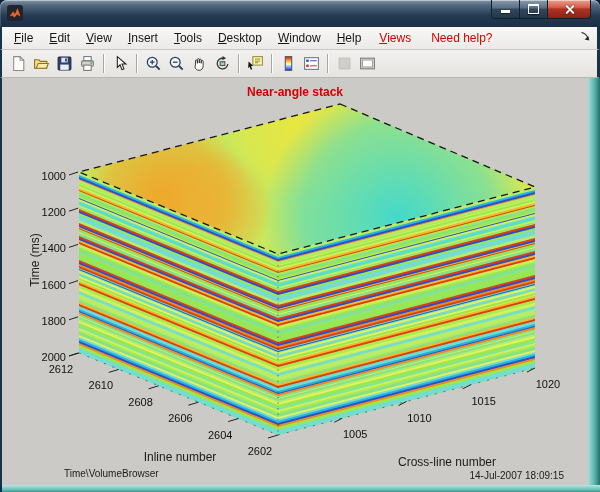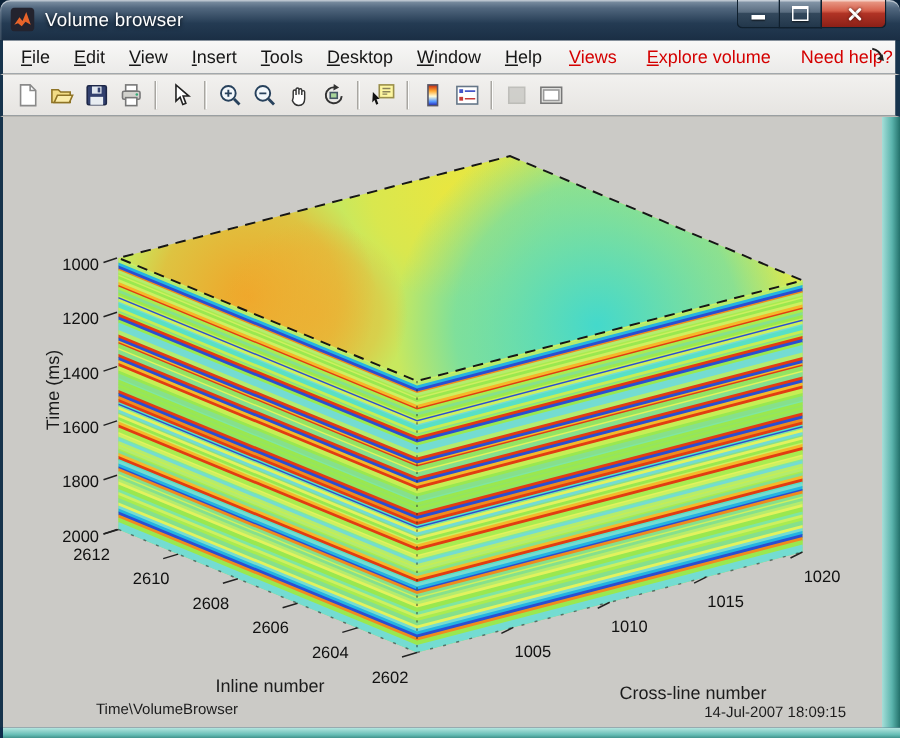--- a/index.html
+++ b/index.html
@@ -62,21 +62,20 @@
 
 <div class="window">
 
   <div class="titlebar">
     <span class="app-icon">
       <svg viewBox="0 0 16 16">
           <rect x="0" y="0" width="16" height="16" rx="3" fill="#23232e"></rect>
       <path d="M2.5 11.5 L6 6.5 L8 9 L10.5 3 L13.5 11.5 L10 9.5 L7.5 12.5 L5 10.5 Z" fill="#e8642a"></path>
         </svg>
     </span>
-    <span class="wtitle">Volume browser</span>
     <span class="capbtns">
       <span class="capbtn min">
           <span class="glyph-min"></span>
         </span>
       <span class="capbtn max">
           <span class="glyph-max"></span>
         </span>
       <span class="capbtn close">
           <span class="glyph-close">
             <i></i>
@@ -89,21 +88,20 @@
   <div class="menubar">
     <div class="mi"><u>F</u>ile</div>
       <div class="mi"><u>E</u>dit</div>
       <div class="mi"><u>V</u>iew</div>
       <div class="mi"><u>I</u>nsert</div>
       <div class="mi"><u>T</u>ools</div>
       <div class="mi"><u>D</u>esktop</div>
       <div class="mi"><u>W</u>indow</div>
       <div class="mi"><u>H</u>elp</div>
       <div class="mi accent"><u>V</u>iews</div>
-      <div class="mi accent"><u>E</u>xplore volume</div>
       <div class="mi accent">Need help?</div>
       <span class="menu-overflow">
       <svg width="11" height="11" viewBox="0 0 11 11">
           <path d="M1.5 1.5 Q6.5 2.5 8 7.5" fill="none" stroke="#222" stroke-width="1.2"></path>
           <path d="M9.3 9.6 L4.6 8.4 L8.4 5.2 Z" fill="#222"></path>
         </svg>
     </span>
   </div>
 
   <div class="toolbar">
@@ -512,23 +510,24 @@
           <text x="258" y="377" text-anchor="middle" font-size="11" fill="#111" font-family="Liberation Sans, sans-serif">2602</text>
           <line x1="340.25" y1="340.25" x2="332.25" y2="344.25" stroke="#222" stroke-width="1"></line>
           <text x="353.25" y="360.25" text-anchor="middle" font-size="11" fill="#111" font-family="Liberation Sans, sans-serif">1005</text>
           <line x1="404.5" y1="323.5" x2="396.5" y2="327.5" stroke="#222" stroke-width="1"></line>
           <text x="417.5" y="343.5" text-anchor="middle" font-size="11" fill="#111" font-family="Liberation Sans, sans-serif">1010</text>
           <line x1="468.75" y1="306.75" x2="460.75" y2="310.75" stroke="#222" stroke-width="1"></line>
           <text x="481.75" y="326.75" text-anchor="middle" font-size="11" fill="#111" font-family="Liberation Sans, sans-serif">1015</text>
           <line x1="533" y1="290" x2="525" y2="294" stroke="#222" stroke-width="1"></line>
           <text x="546" y="310" text-anchor="middle" font-size="11" fill="#111" font-family="Liberation Sans, sans-serif">1020</text>
         </svg>
+      <div class="plot-title">Near-angle stack</div>
       <div class="axlabel time" style="left:33px;top:182px;">Time (ms)</div>
       <div class="axlabel" style="left:137px;top:379px;margin-left:41px;">Inline number</div>
-      <div class="axlabel" style="left:445px;top:384px;margin-left:15px;">Cross-line number</div>
+      <div class="axlabel" style="left:445px;top:384px;">Cross-line number</div>
       <div class="footer left">Time\VolumeBrowser</div>
       <div class="footer right">14-Jul-2007 18:09:15</div>
     </div>
     <div class="right-border"></div>
   </div>
 
   <div class="bottom-border"></div>
 </div>
 
 </body></html>

